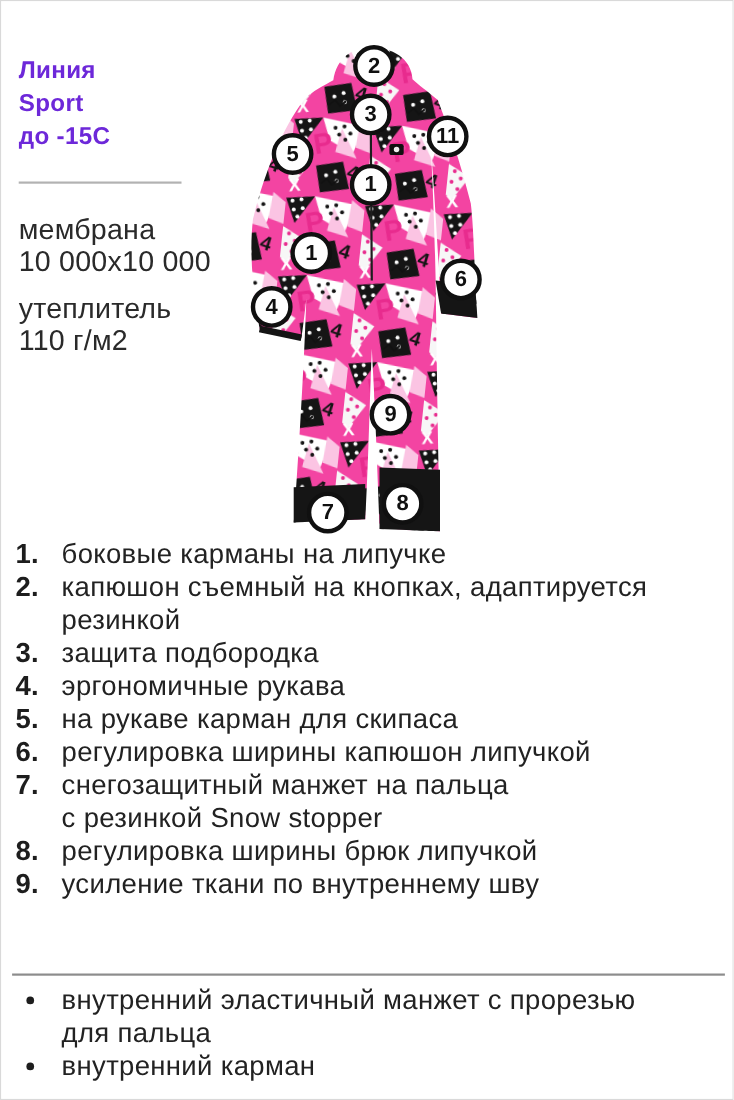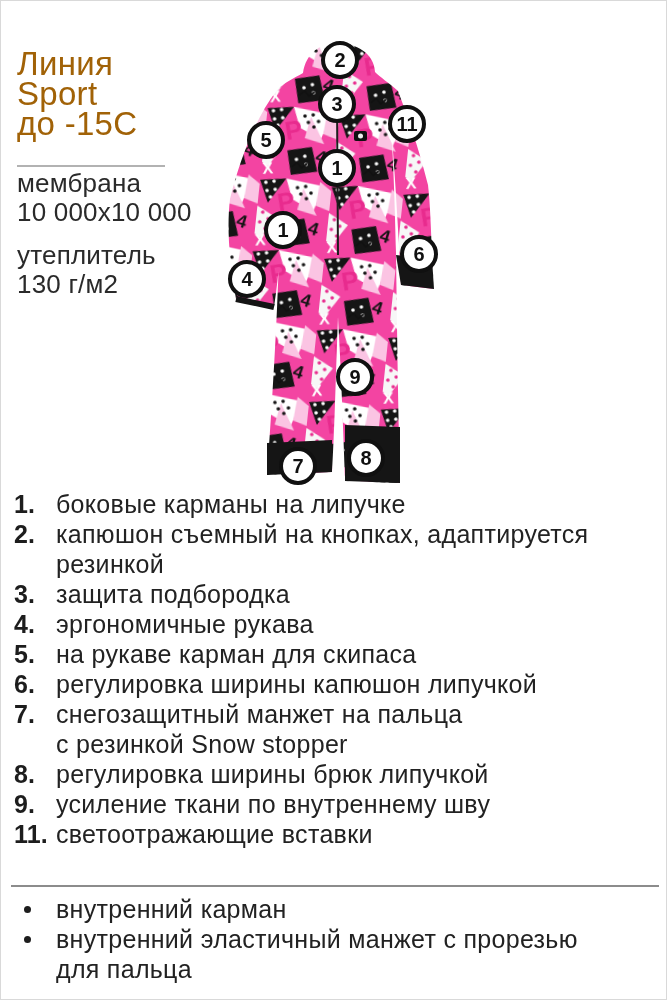--- a/index.html
+++ b/index.html
@@ -3,27 +3,27 @@
 <meta charset="utf-8">
 <style>
   html,body{margin:0;padding:0;background:#fff;}
   .page{
     position:relative;width:667px;height:1000px;background:#ffffff;
     font-family:"Liberation Sans",sans-serif;color:#1d1d1d;overflow:hidden;
     box-sizing:border-box;border:1px solid #d9d9d9;
   }
   .title{
     position:absolute;left:16px;top:48px;
-    font-size:33px;font-weight:400;line-height:30px;letter-spacing:.3px;
-    white-space:pre-line;color:#a16207;
+    font-size:22px;font-weight:700;line-height:30px;letter-spacing:.3px;
+    white-space:pre-line;color:#6d28d9;
   }
   .title-divider{
     position:absolute;left:16px;top:164px;width:148px;height:2px;background:#b2b2b2;
   }
-  .specs{position:absolute;left:16px;top:168px;}
+  .specs{position:absolute;left:16px;top:193px;}
   .spec{
     font-size:26px;font-weight:400;line-height:29px;letter-spacing:.2px;
     white-space:pre-line;color:#2a2a2a;margin-bottom:14px;
   }
   .suit-wrap{position:absolute;left:203px;top:24px;width:252px;height:468px;}
   .callout{
     position:absolute;width:30px;height:30px;border:4px solid #101010;border-radius:50%;
     background:#fff;display:flex;align-items:center;justify-content:center;
     font-size:20px;font-weight:700;color:#101010;z-index:5;
   }
@@ -57,21 +57,21 @@
 
   <div class="title">Линия
 Sport
 до -15C</div>
   <div class="title-divider"></div>
 
   <div class="specs">
     <div class="spec">мембрана
 10 000x10 000</div>
     <div class="spec">утеплитель
-130 г/м2</div>
+110 г/м2</div>
   </div>
 
   <div class="suit-wrap">
     <svg width="252" height="468" viewBox="0 0 252 468" xmlns="http://www.w3.org/2000/svg">
       <defs>
         <pattern id="fab" width="72" height="72" patternUnits="userSpaceOnUse" patternTransform="rotate(6)">
           <rect width="72" height="72" style="fill:var(--hot-pink,#f344a2)"></rect>
           <polygon points="0,4 26,0 10,26" fill="#151515"></polygon>
           <polygon points="26,0 64,4 56,30 34,20" fill="#ffffff"></polygon>
           <polygon points="60,0 72,8 72,28 58,24" style="fill:var(--light-pink,#fbc4e3)"></polygon>
@@ -188,33 +188,29 @@
 с резинкой Snow stopper</span>
       </div>
       <div class="feature-item">
         <span class="feature-num">8.</span>
         <span class="feature-text">регулировка ширины брюк липучкой</span>
       </div>
       <div class="feature-item">
         <span class="feature-num">9.</span>
         <span class="feature-text">усиление ткани по внутреннему шву</span>
       </div>
-      <div class="feature-item">
-        <span class="feature-num">11.</span>
-        <span class="feature-text">светоотражающие вставки</span>
-      </div>
     </div>
 
   <div class="bottom-divider"></div>
 
   <div class="extras">
-      <div class="extra-item">
-        <span class="bullet"></span>
-        <span class="extra-text">внутренний карман</span>
-      </div>
       <div class="extra-item">
         <span class="bullet"></span>
         <span class="extra-text">внутренний эластичный манжет с прорезью
 для пальца</span>
       </div>
+      <div class="extra-item">
+        <span class="bullet"></span>
+        <span class="extra-text">внутренний карман</span>
+      </div>
     </div>
 
 </div>
 
 </body></html>

